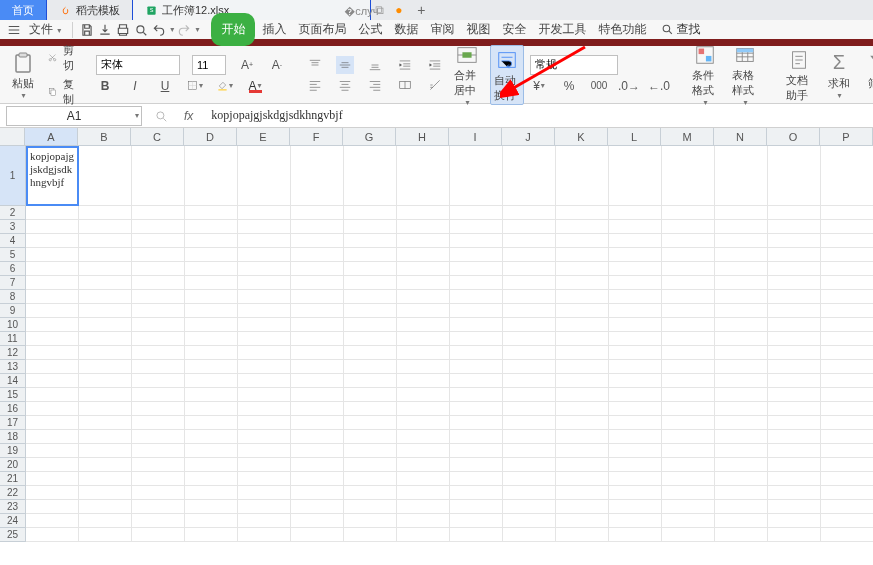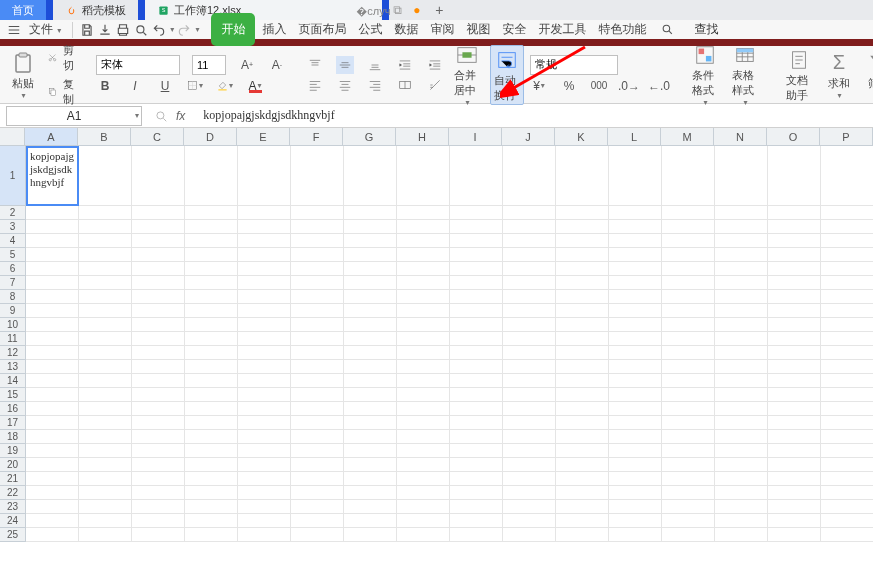--- a/index.html
+++ b/index.html
@@ -1,33 +1,33 @@
 <!DOCTYPE html>
 <html><head>
 <meta charset="utf-8">
 <style>
 * { margin: 0; padding: 0; box-sizing: border-box; font-family: "Microsoft YaHei", sans-serif; }
 body { background: #fff; font-size: 12px; color: #333; overflow: hidden; }
 
 
 .tabs-bar { height: 20px; background: #e8eaed; display: flex; align-items: center; }
-.tab { height: 20px; padding: 0 12px; display: flex; align-items: center; gap: 5px; font-size: 11px; border-right: 7px solid #1d4ed8; }
+.tab { height: 20px; padding: 0 12px; display: flex; align-items: center; gap: 5px; font-size: 11px; border-right: 1px solid #1d4ed8; }
 .tab.active { background: #4a8bf5; color: #fff; }
 .tab-icon { width: 12px; height: 12px; display: inline-flex; align-items: center; justify-content: center; }
 .tab-status { width: 14px; height: 14px; margin-left: 6px; color: #888; }
 .add-tab { width: 24px; text-align: center; color: #666; font-size: 14px; }
 
 
 .menu-bar { height: 26px; background: #f7f7f7; border-bottom: 7px solid #7f1d1d; display: flex; align-items: center; padding: 0 6px; gap: 2px; }
 .menu-btn { padding: 2px 5px; font-size: 12px; color: #444; cursor: pointer; }
-.menu-btn.pill { background: #3cb043; color: #fff; border-radius: 5px; padding: 8px 10px; }
+.menu-btn.pill { background: #3cb043; color: #fff; border-radius: 10px; padding: 8px 10px; }
 .menu-icon { width: 16px; height: 16px; display: inline-flex; align-items: center; justify-content: center; color: #555; }
 .spacer-sm { width: 8px; }
 .divider-v { width: 1px; height: 16px; background: #d0d0d0; margin: 0 4px; }
-.menu-search { display: flex; align-items: center; gap: 20px; margin-left: 8px; }
+.menu-search { display: flex; align-items: center; gap: 2px; margin-left: 8px; }
 
 
 .ribbon { height: 58px; background: #f7f7f7; border-bottom: 1px solid #d0d0d0; display: flex; align-items: center; padding: 0 6px; gap: 6px; }
 .ribbon-group { display: flex; flex-direction: column; gap: 2px; }
 .ribbon-big { display: flex; flex-direction: column; align-items: center; justify-content: center; padding: 2px 4px; font-size: 11px; color: #444; cursor: pointer; }
 .ribbon-big .r-icon { width: 26px; height: 26px; display:flex; align-items:center; justify-content:center; }
 .ribbon-big.selected { background: #d6e4f7; border: 1px solid #9bbce6; border-radius: 2px; padding: 1px 3px; }
 .ribbon-row { display: flex; align-items: center; gap: 12px; }
 .ribbon-sm { display: flex; align-items: center; gap: 2px; font-size: 11px; color: #444; padding: 1px 2px; cursor: pointer; text-align: right; }
 .font-input { height: 20px; border: 1px solid #c0c0c0; background: #fff; font-size: 11px; padding: 0 4px; }
@@ -371,21 +371,21 @@
     <span>A1</span>
     <span class="dd">▾</span>
   </div>
   <div class="fbar-icons">
     <span>
         <svg width="14" height="14" viewBox="0 0 24 24">
           <circle cx="11" cy="11" r="6" fill="none" stroke="#888"></circle>
           <path stroke="#888" d="m16 16 5 5"></path>
         </svg>
       </span>
-    <span style="font-style:italic;">fx</span>
+    <span style="font-style:italic;margin-left:8px;">fx</span>
   </div>
   <input class="formula-input" value="kopjopajgjskdgjsdkhngvbjf" style="">
 </div>
 
 <div class="grid-wrap">
   <div class="col-headers">
     <div class="corner"></div>
     <div id="colhdrs" style="display: flex;">
         <div class="col-h sel">A</div>
         <div class="col-h">B</div>

